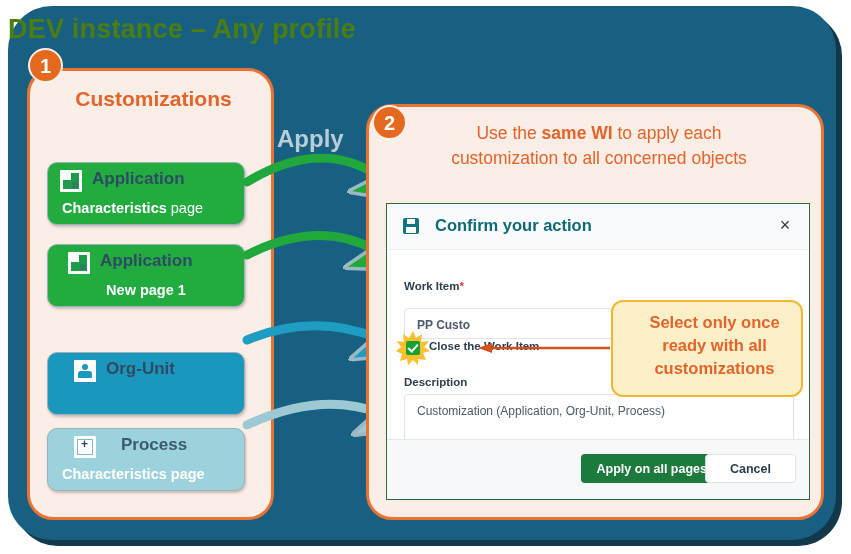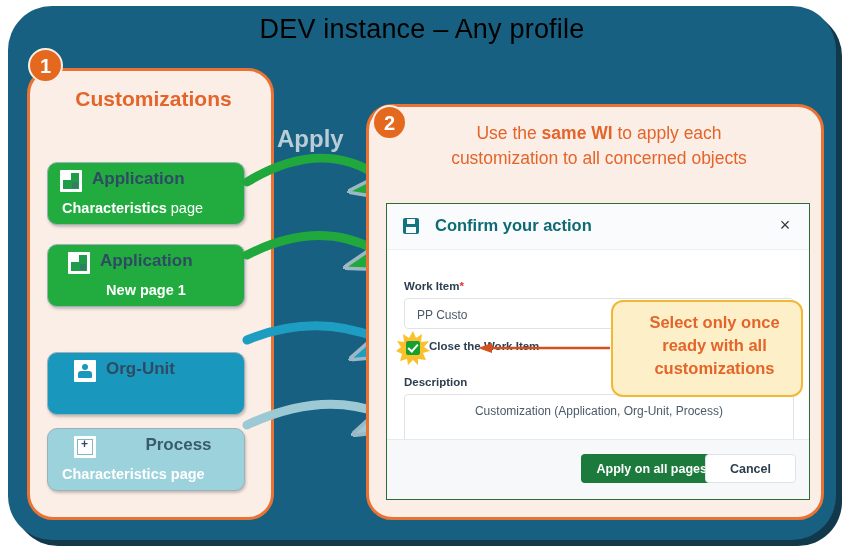--- a/index.html
+++ b/index.html
@@ -10,22 +10,22 @@
   
   .shell-shadow{
     position:absolute;left:14px;top:12px;width:828px;height:534px;
     background:#12384c;border-radius:44px;
   }
   .shell{
     position:absolute;left:8px;top:6px;width:828px;height:534px;
     background:#176081;border-radius:44px;
   }
   .title{
-    position:absolute;left:8px;top:14px;width:828px;text-align:center;
-    color:#000000;font-size:27px;font-weight:normal;letter-spacing:.2px;
+    position:absolute;left:8px;top:14px;width:828px;
+    color:#4d7c0f;font-size:27px;font-weight:bold;letter-spacing:.2px;
   }
 
   
   .panel-left{
     position:absolute;left:27px;top:68px;width:247px;height:452px;
     background:#fbeee6;border:3px solid #ea7232;border-radius:26px;
     box-sizing:border-box;
   }
   .panel-left-head{
     position:absolute;left:0;top:14px;width:247px;text-align:center;
@@ -67,21 +67,21 @@
   .card.teal{background:#1a97bc;}
   .card.pale{background:#9cd2dc;}
   .card.pale .nm{color:#3b5a6e;}
   #card1{top:162px;}
   #card1 .sub{text-align:left;padding-left:14px;}
   #card2{top:244px;}
   #card2 .nm{left:52px;}
   #card3{top:352px;}
   #card3 .nm{left:58px;}
   #card4{top:428px;}
-  #card4 .nm{left:73px;text-align:center;}
+  #card4 .nm{left:73px;}
   #card4 .sub{text-align:left;padding-left:14px;}
 
   
   .puz{position:absolute;left:3px;top:3px;width:16px;height:16px;background:#1f9c4a;}
   .puz::before{content:"";position:absolute;left:0;top:0;width:8px;height:7px;background:#fff;}
   .puz::after{content:"";position:absolute;right:1px;bottom:1px;width:6px;height:6px;background:#2f7f63;}
   .org{position:absolute;left:3px;top:3px;width:16px;height:16px;}
   .org .h{position:absolute;left:5px;top:1px;width:6px;height:6px;border-radius:50%;background:#1a97bc;}
   .org .b{position:absolute;left:1px;top:8px;width:14px;height:7px;border-radius:3px 3px 1px 1px;background:#1a97bc;}
   .prc{position:absolute;left:3px;top:3px;width:16px;height:16px;border:1.5px solid #7fb9c6;box-sizing:border-box;}
@@ -122,23 +122,23 @@
   .dlg-x{position:absolute;right:14px;top:11px;width:20px;height:20px;color:#2d3b44;font-size:18px;text-align:center;line-height:20px;}
 
   .fld-label{position:absolute;color:#2c3e50;font-size:11.5px;font-weight:bold;}
   .req{color:#e03131;}
   .fld-box{
     position:absolute;background:#fff;border:1px solid #dfe3e8;border-radius:4px;
     box-sizing:border-box;color:#4b5a69;font-size:12px;
     padding:9px 12px;
   }
   #wi-label{left:17px;top:76px;}
-  #wi-box{left:17px;top:94px;width:390px;height:31px;}
+  #wi-box{left:17px;top:104px;width:390px;height:31px;font-weight:bold;}
   #desc-label{left:17px;top:172px;}
-  #desc-box{left:17px;top:190px;width:390px;height:52px;text-align:center;}
+  #desc-box{left:17px;top:190px;width:390px;height:52px;}
 
   .chk-wrap{position:absolute;left:17px;top:135px;height:18px;}
   .burst{position:absolute;left:-8px;top:-8px;width:34px;height:34px;}
   .chkbox{
     position:absolute;left:2px;top:2px;width:14px;height:14px;background:#17a02f;
     border-radius:2px;
   }
   .chkbox::after{
     content:"";position:absolute;left:4px;top:1px;width:4px;height:8px;
     border:solid #fff;border-width:0 2px 2px 0;transform:rotate(42deg);

